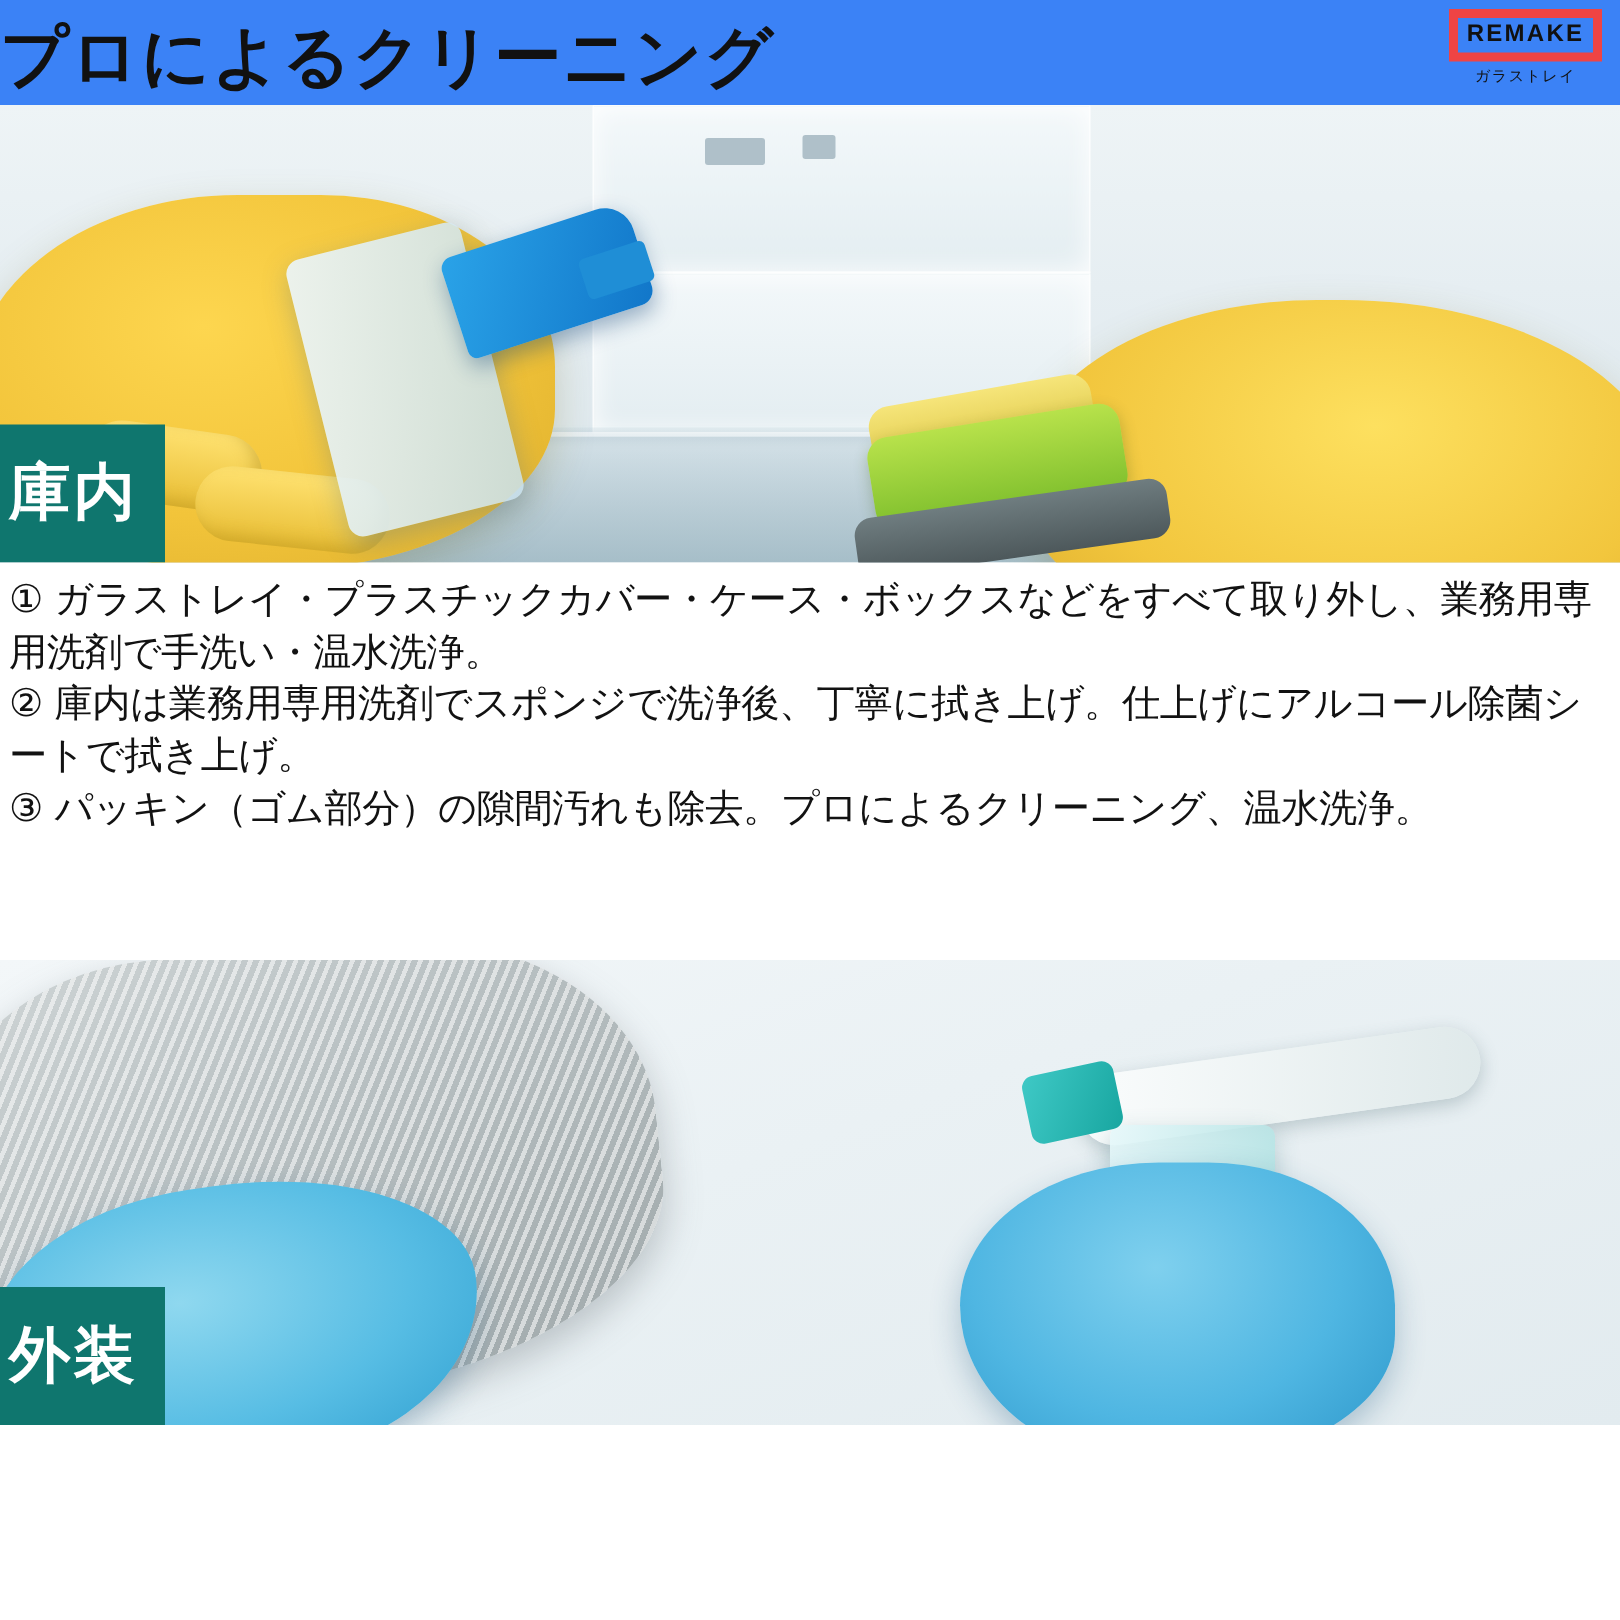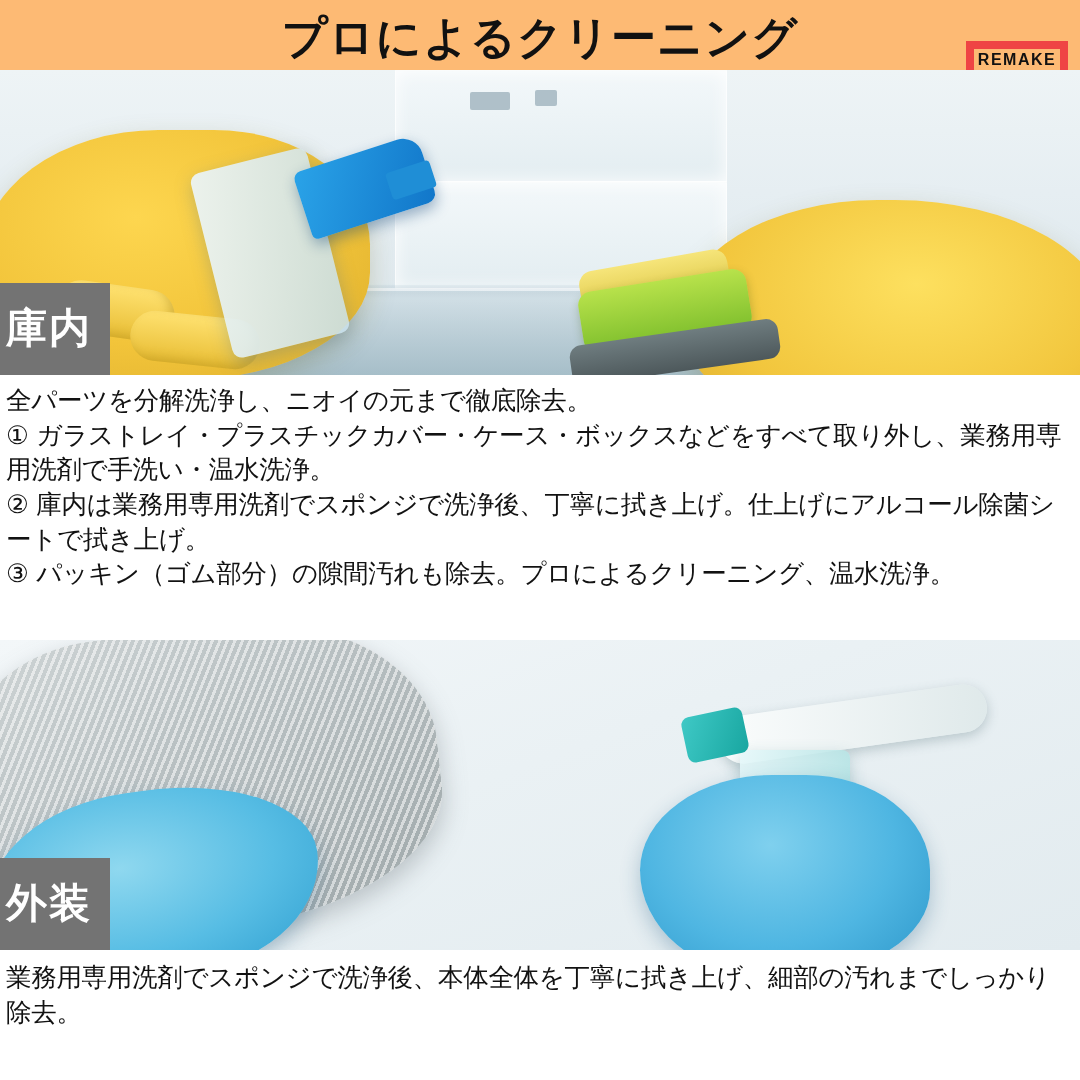--- a/index.html
+++ b/index.html
@@ -8,46 +8,45 @@
     background:#ffffff;
     font-family:"Liberation Sans","DejaVu Sans",sans-serif;
     overflow:hidden;
   }
   .page{position:relative;width:1080px;height:1080px;}
 
   
   .header{
     position:relative;
     height:70px;
-    display:flex;align-items:center;justify-content:center;
-    background:#fdba74;
+    display:flex;align-items:center;justify-content:flex-start;
+    background:#3b82f6;
   }
   .header-title{
     font-family:"DejaVu Sans","Liberation Sans",sans-serif;
     font-weight:700;
     font-size:45px;
     letter-spacing:1px;
     color:#111111;
     line-height:1;
     margin-top:4px;
   }
   .logo{
     position:absolute;right:12px;top:6px;
     width:102px;
     text-align:center;
   }
   .logo-box{
-    border:8px solid #ef4444;
+    border:6px solid #ef4444;
     padding:3px 0 4px 0;
     font-size:16px;
     font-weight:700;
     letter-spacing:1.5px;
     color:#111111;
     line-height:1;
-    margin-top:35px;
   }
   .logo-sub{
     margin-top:3px;
     font-size:10px;
     letter-spacing:1px;
     color:#111111;
     font-family:"DejaVu Sans","Liberation Sans",sans-serif;
   }
 
   
@@ -186,21 +185,21 @@
   .trigger{
     position:absolute;left:718px;top:60px;width:270px;height:48px;
     background:linear-gradient(100deg,#fbfdfd,#dfe9ea);
     border-radius:24px;transform:rotate(-8deg);
     box-shadow:0 4px 12px rgba(80,110,115,.3);
   }
 
   
   .badge{
     position:absolute;
-    background:#737373;
+    background:#0f766e;
     color:#ffffff;
     font-family:"DejaVu Sans","Liberation Sans",sans-serif;
     font-weight:700;
     font-size:41px;
     line-height:1;
     letter-spacing:2px;
     display:flex;align-items:center;justify-content:flex-start;
     padding:14px 14px 16px 6px;
     box-sizing:border-box;
   }
@@ -253,36 +252,32 @@
 
     <div class="glove-r"></div>
     <div class="sponge-yellow"></div>
     <div class="sponge-green"></div>
     <div class="sponge-grey"></div>
 
     <div class="badge badge-1">庫内</div>
   </div>
 
   <div class="textblock tb1">
-    <p>全パーツを分解洗浄し、ニオイの元まで徹底除去。</p>
     <p>① ガラストレイ・プラスチックカバー・ケース・ボックスなどをすべて取り外し、業務用専用洗剤で手洗い・温水洗浄。</p>
     <p>② 庫内は業務用専用洗剤でスポンジで洗浄後、丁寧に拭き上げ。仕上げにアルコール除菌シートで拭き上げ。</p>
     <p>③ パッキン（ゴム部分）の隙間汚れも除去。プロによるクリーニング、温水洗浄。</p>
   </div>
 
   <div class="photo photo-2">
     <div class="ph2-bg"></div>
     <div class="towel"></div>
     <div class="blue-glove-l"></div>
     <div class="trigger"></div>
     <div class="bottle"></div>
     <div class="bottle-liquid"></div>
     <div class="bottle-cap"></div>
     <div class="blue-glove-r"></div>
 
     <div class="badge badge-2">外装</div>
   </div>
 
-  <div class="textblock tb2">
-    <p>業務用専用洗剤でスポンジで洗浄後、本体全体を丁寧に拭き上げ、細部の汚れまでしっかり除去。</p>
-  </div>
 
 </div>
 
 </body></html>

